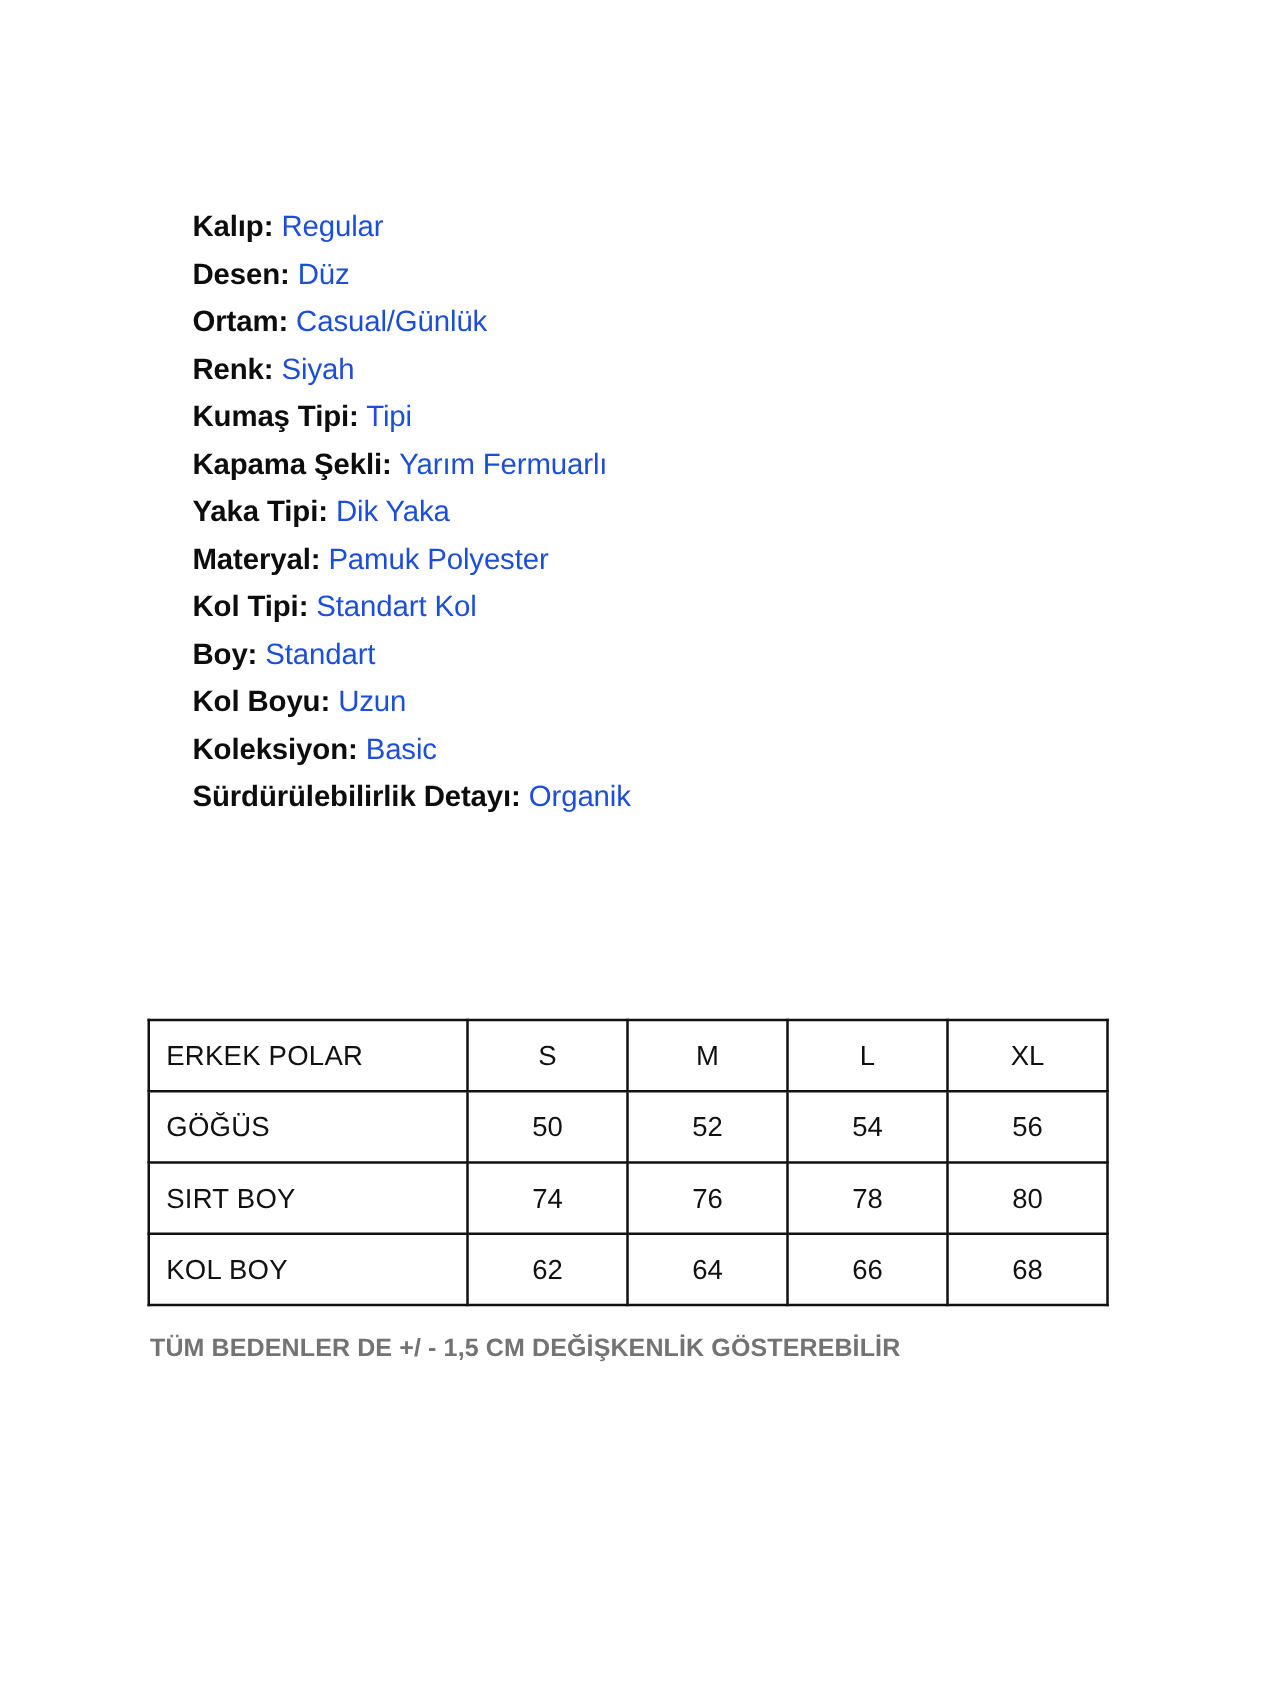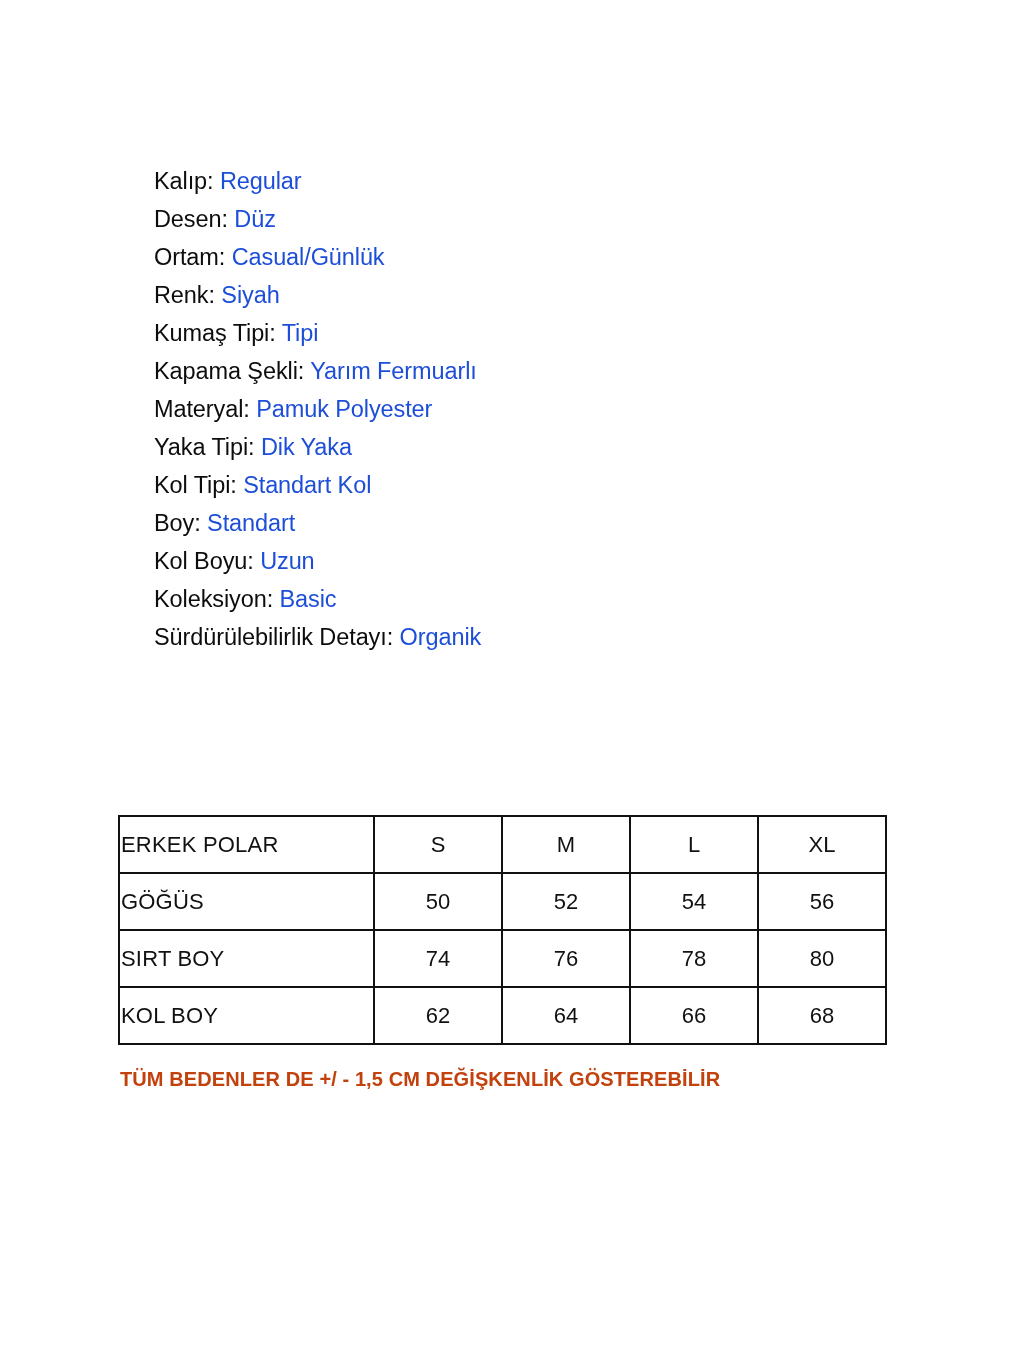--- a/index.html
+++ b/index.html
@@ -23,21 +23,21 @@
     top: 162px;
     width: 720px;
   }
   .spec-row {
     font-size: 23.5px;
     line-height: 38px;
     white-space: nowrap;
     letter-spacing: -0.1px;
   }
   .spec-label {
-    font-weight: 400;
+    font-weight: 700;
     color: #0d0d0d;
   }
   .spec-value {
     font-weight: 400;
     color: #1d4ed8;
   }
 
   
   .size-table-wrap {
     position: absolute;
@@ -56,34 +56,34 @@
     height: 55px;
     padding: 0 0 0 0;
     font-size: 22px;
     font-weight: 400;
     color: #111111;
     text-align: center;
     vertical-align: middle;
   }
   table.size-table td.row-label {
     text-align: left;
-    padding-left: 1px;
+    padding-left: 13px;
     letter-spacing: 0.2px;
   }
   table.size-table col.c-label { width: 255px; }
   table.size-table col.c-size  { width: 128px; }
 
   
   .table-note {
     position: absolute;
     left: 120px;
     top: 1068px;
     font-size: 20px;
     font-weight: 600;
-    color: #c2410c;
+    color: #737373;
     letter-spacing: 0.1px;
     white-space: nowrap;
   }
 </style>
 </head>
 <body>
 
 <div class="spec-list">
   <div class="spec-row">
     <span class="spec-label">Kalıp:</span>
@@ -103,26 +103,26 @@
   </div>
   <div class="spec-row">
     <span class="spec-label">Kumaş Tipi:</span>
     <span class="spec-value">Tipi</span>
   </div>
   <div class="spec-row">
     <span class="spec-label">Kapama Şekli:</span>
     <span class="spec-value">Yarım Fermuarlı</span>
   </div>
   <div class="spec-row">
+    <span class="spec-label">Yaka Tipi:</span>
+    <span class="spec-value">Dik Yaka</span>
+  </div>
+  <div class="spec-row">
     <span class="spec-label">Materyal:</span>
     <span class="spec-value">Pamuk Polyester</span>
-  </div>
-  <div class="spec-row">
-    <span class="spec-label">Yaka Tipi:</span>
-    <span class="spec-value">Dik Yaka</span>
   </div>
   <div class="spec-row">
     <span class="spec-label">Kol Tipi:</span>
     <span class="spec-value">Standart Kol</span>
   </div>
   <div class="spec-row">
     <span class="spec-label">Boy:</span>
     <span class="spec-value">Standart</span>
   </div>
   <div class="spec-row">

